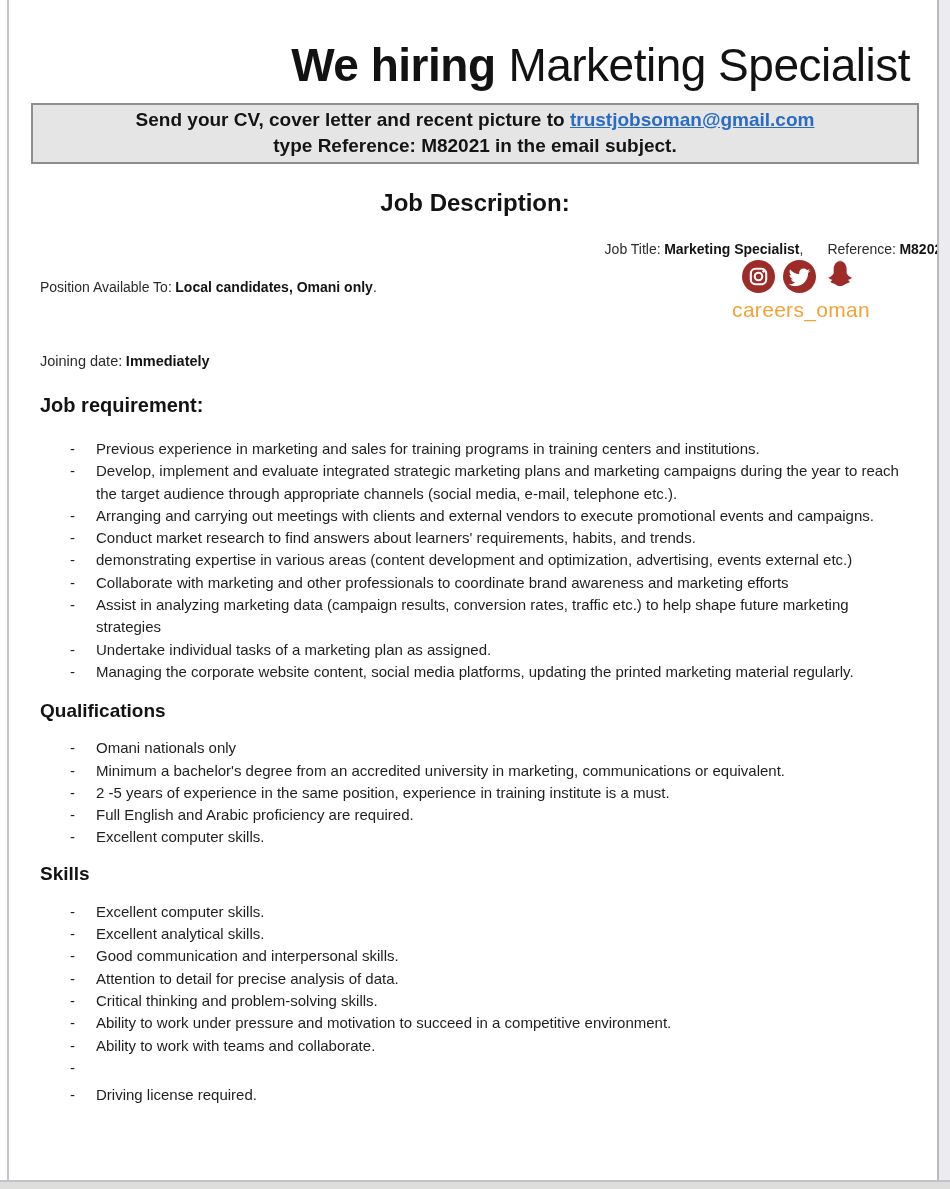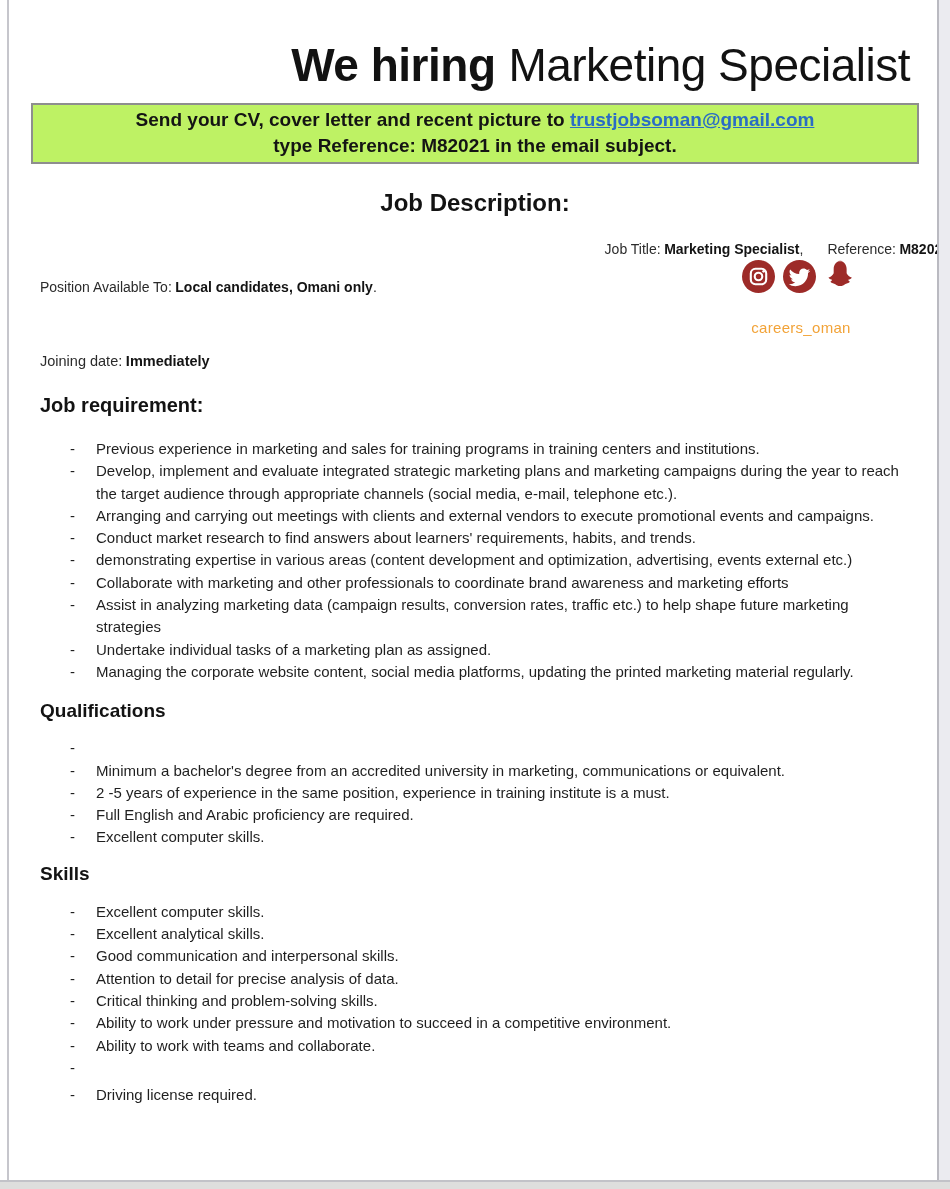--- a/index.html
+++ b/index.html
@@ -27,21 +27,21 @@
     color:#121212;
     letter-spacing:-0.5px;
     white-space:nowrap;
   }
   .doc-title .t-bold{font-weight:700;margin-right:0.28em;}
 
   .cta-box{
     margin:15px auto 0 auto;
     width:884px;
     border:2px solid #8e8e8e;
-    background:#bef264;
+    background:#e5e5e5;
     text-align:center;
     padding:2px 0 3px 0;
   }
   .cta-line{font-size:19px;line-height:26px;font-weight:700;color:#141414;}
   .email-link{color:#2a6cc5;text-decoration:underline;margin-left:0.28em;cursor:pointer;}
 
   .job-desc-heading{
     margin:25px 40px 0 40px;
     text-align:center;
     font-size:24px;line-height:28px;font-weight:700;color:#131313;
@@ -54,22 +54,22 @@
   .meta-line b{color:#141414;}
   .ref-label{margin-left:24px;}
   .lbl{margin-right:0.25em;}
 
   .social{
     position:absolute;top:258px;left:730px;width:142px;text-align:center;
   }
   .social-icons{display:flex;justify-content:center;align-items:center;gap:8px;}
   .social-icons svg{display:block;}
   .social-handle{
-    margin-top:21px;
-    font-size:15px;line-height:24px;
+    margin-top:3px;
+    font-size:21px;line-height:24px;
     color:#f2a338;
     letter-spacing:0.3px;
   }
 
   .sec-heading{
     margin:23px 40px 0 40px;
     font-size:20px;line-height:26px;font-weight:700;color:#131313;
   }
   .sec-heading.small{font-size:19px;}
   .h-qual{margin-top:15px;}
@@ -190,20 +190,21 @@
     <li>
         <span class="dash">-</span>
         <span class="txt">Managing the corporate website content, social media platforms, updating the printed marketing material regularly.</span>
       </li>
   </ul>
 
   <div class="sec-heading small h-qual">Qualifications</div>
   <ul class="blist l-qual">
     <li>
         <span class="dash">-</span>
+        <span class="txt">Omani nationals only</span>
       </li>
     <li>
         <span class="dash">-</span>
         <span class="txt">Minimum a bachelor's degree from an accredited university in marketing, communications or equivalent.</span>
       </li>
     <li>
         <span class="dash">-</span>
         <span class="txt">2 -5 years of experience in the same position, experience in training institute is a must.</span>
       </li>
     <li>

